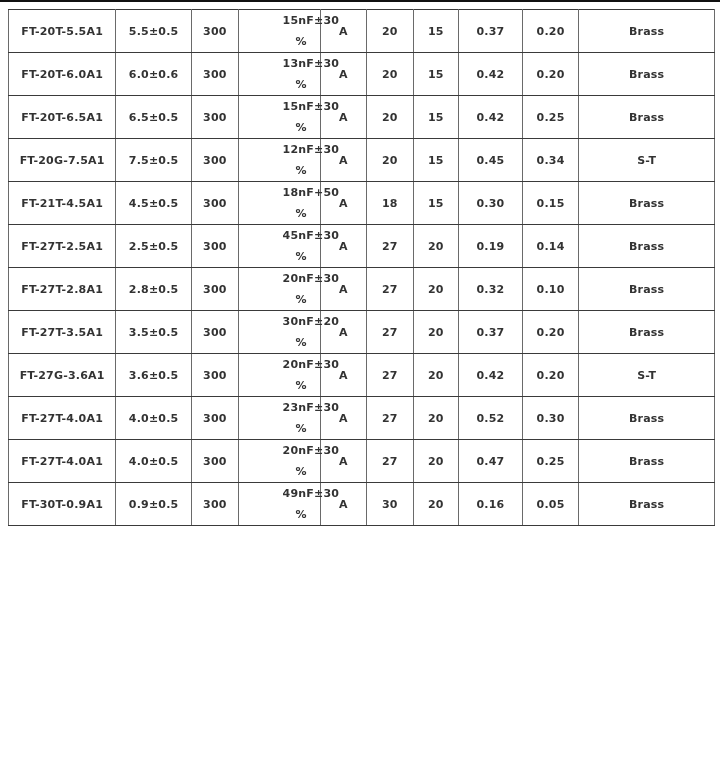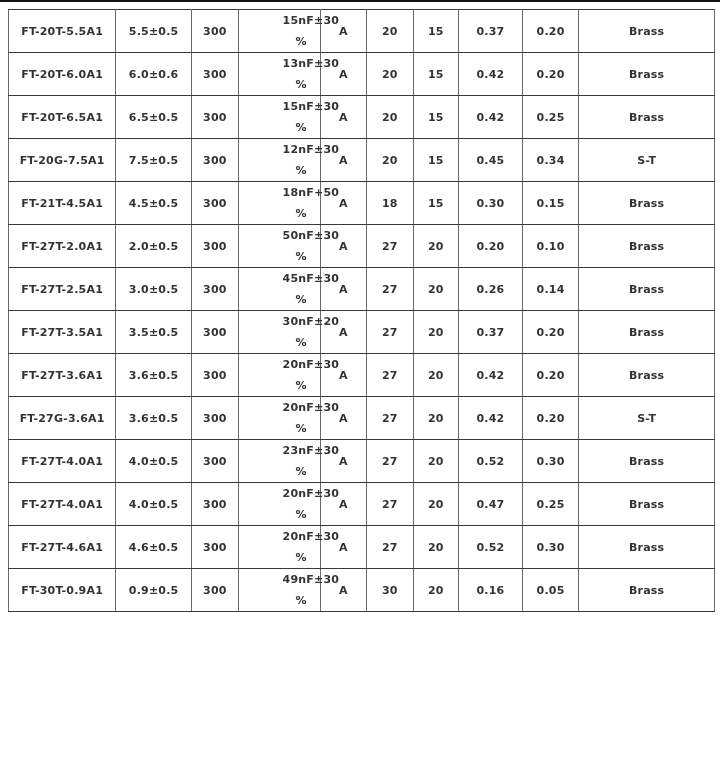--- a/index.html
+++ b/index.html
@@ -158,85 +158,70 @@
     </td>
     <td>A</td>
     <td>18</td>
     <td>15</td>
     <td>0.30</td>
     <td>0.15</td>
     <td>Brass</td>
   </tr>
 
 
-  <tr>
-    <td>FT-27T-2.0A1</td>
-    <td>2.0±0.5</td>
-    <td>300</td>
-    <td class="cap">
-      <span class="cap-line">50nF±30</span>
-      <span class="cap-line">%</span>
-    </td>
-    <td>A</td>
-    <td>27</td>
-    <td>20</td>
-    <td>0.20</td>
+
+
+  <tr>
+    <td>FT-27T-2.5A1</td>
+    <td>2.5±0.5</td>
+    <td>300</td>
+    <td class="cap">
+      <span class="cap-line">45nF±30</span>
+      <span class="cap-line">%</span>
+    </td>
+    <td>A</td>
+    <td>27</td>
+    <td>20</td>
+    <td>0.19</td>
+    <td>0.14</td>
+    <td>Brass</td>
+  </tr>
+
+  <tr>
+    <td>FT-27T-2.8A1</td>
+    <td>2.8±0.5</td>
+    <td>300</td>
+    <td class="cap">
+      <span class="cap-line">20nF±30</span>
+      <span class="cap-line">%</span>
+    </td>
+    <td>A</td>
+    <td>27</td>
+    <td>20</td>
+    <td>0.32</td>
     <td>0.10</td>
     <td>Brass</td>
   </tr>
-
-
-  <tr>
-    <td>FT-27T-2.5A1</td>
-    <td>3.0±0.5</td>
-    <td>300</td>
-    <td class="cap">
-      <span class="cap-line">45nF±30</span>
-      <span class="cap-line">%</span>
-    </td>
-    <td>A</td>
-    <td>27</td>
-    <td>20</td>
-    <td>0.26</td>
-    <td>0.14</td>
-    <td>Brass</td>
-  </tr>
-
 
   <tr>
     <td>FT-27T-3.5A1</td>
     <td>3.5±0.5</td>
     <td>300</td>
     <td class="cap">
       <span class="cap-line">30nF±20</span>
       <span class="cap-line">%</span>
     </td>
     <td>A</td>
     <td>27</td>
     <td>20</td>
     <td>0.37</td>
     <td>0.20</td>
     <td>Brass</td>
   </tr>
 
-  <tr>
-    <td>FT-27T-3.6A1</td>
-    <td>3.6±0.5</td>
-    <td>300</td>
-    <td class="cap">
-      <span class="cap-line">20nF±30</span>
-      <span class="cap-line">%</span>
-    </td>
-    <td>A</td>
-    <td>27</td>
-    <td>20</td>
-    <td>0.42</td>
-    <td>0.20</td>
-    <td>Brass</td>
-  </tr>
 
   <tr>
     <td>FT-27G-3.6A1</td>
     <td>3.6±0.5</td>
     <td>300</td>
     <td class="cap">
       <span class="cap-line">20nF±30</span>
       <span class="cap-line">%</span>
     </td>
     <td>A</td>
@@ -272,35 +257,20 @@
       <span class="cap-line">%</span>
     </td>
     <td>A</td>
     <td>27</td>
     <td>20</td>
     <td>0.47</td>
     <td>0.25</td>
     <td>Brass</td>
   </tr>
 
-  <tr>
-    <td>FT-27T-4.6A1</td>
-    <td>4.6±0.5</td>
-    <td>300</td>
-    <td class="cap">
-      <span class="cap-line">20nF±30</span>
-      <span class="cap-line">%</span>
-    </td>
-    <td>A</td>
-    <td>27</td>
-    <td>20</td>
-    <td>0.52</td>
-    <td>0.30</td>
-    <td>Brass</td>
-  </tr>
 
   <tr>
     <td>FT-30T-0.9A1</td>
     <td>0.9±0.5</td>
     <td>300</td>
     <td class="cap">
       <span class="cap-line">49nF±30</span>
       <span class="cap-line">%</span>
     </td>
     <td>A</td>

